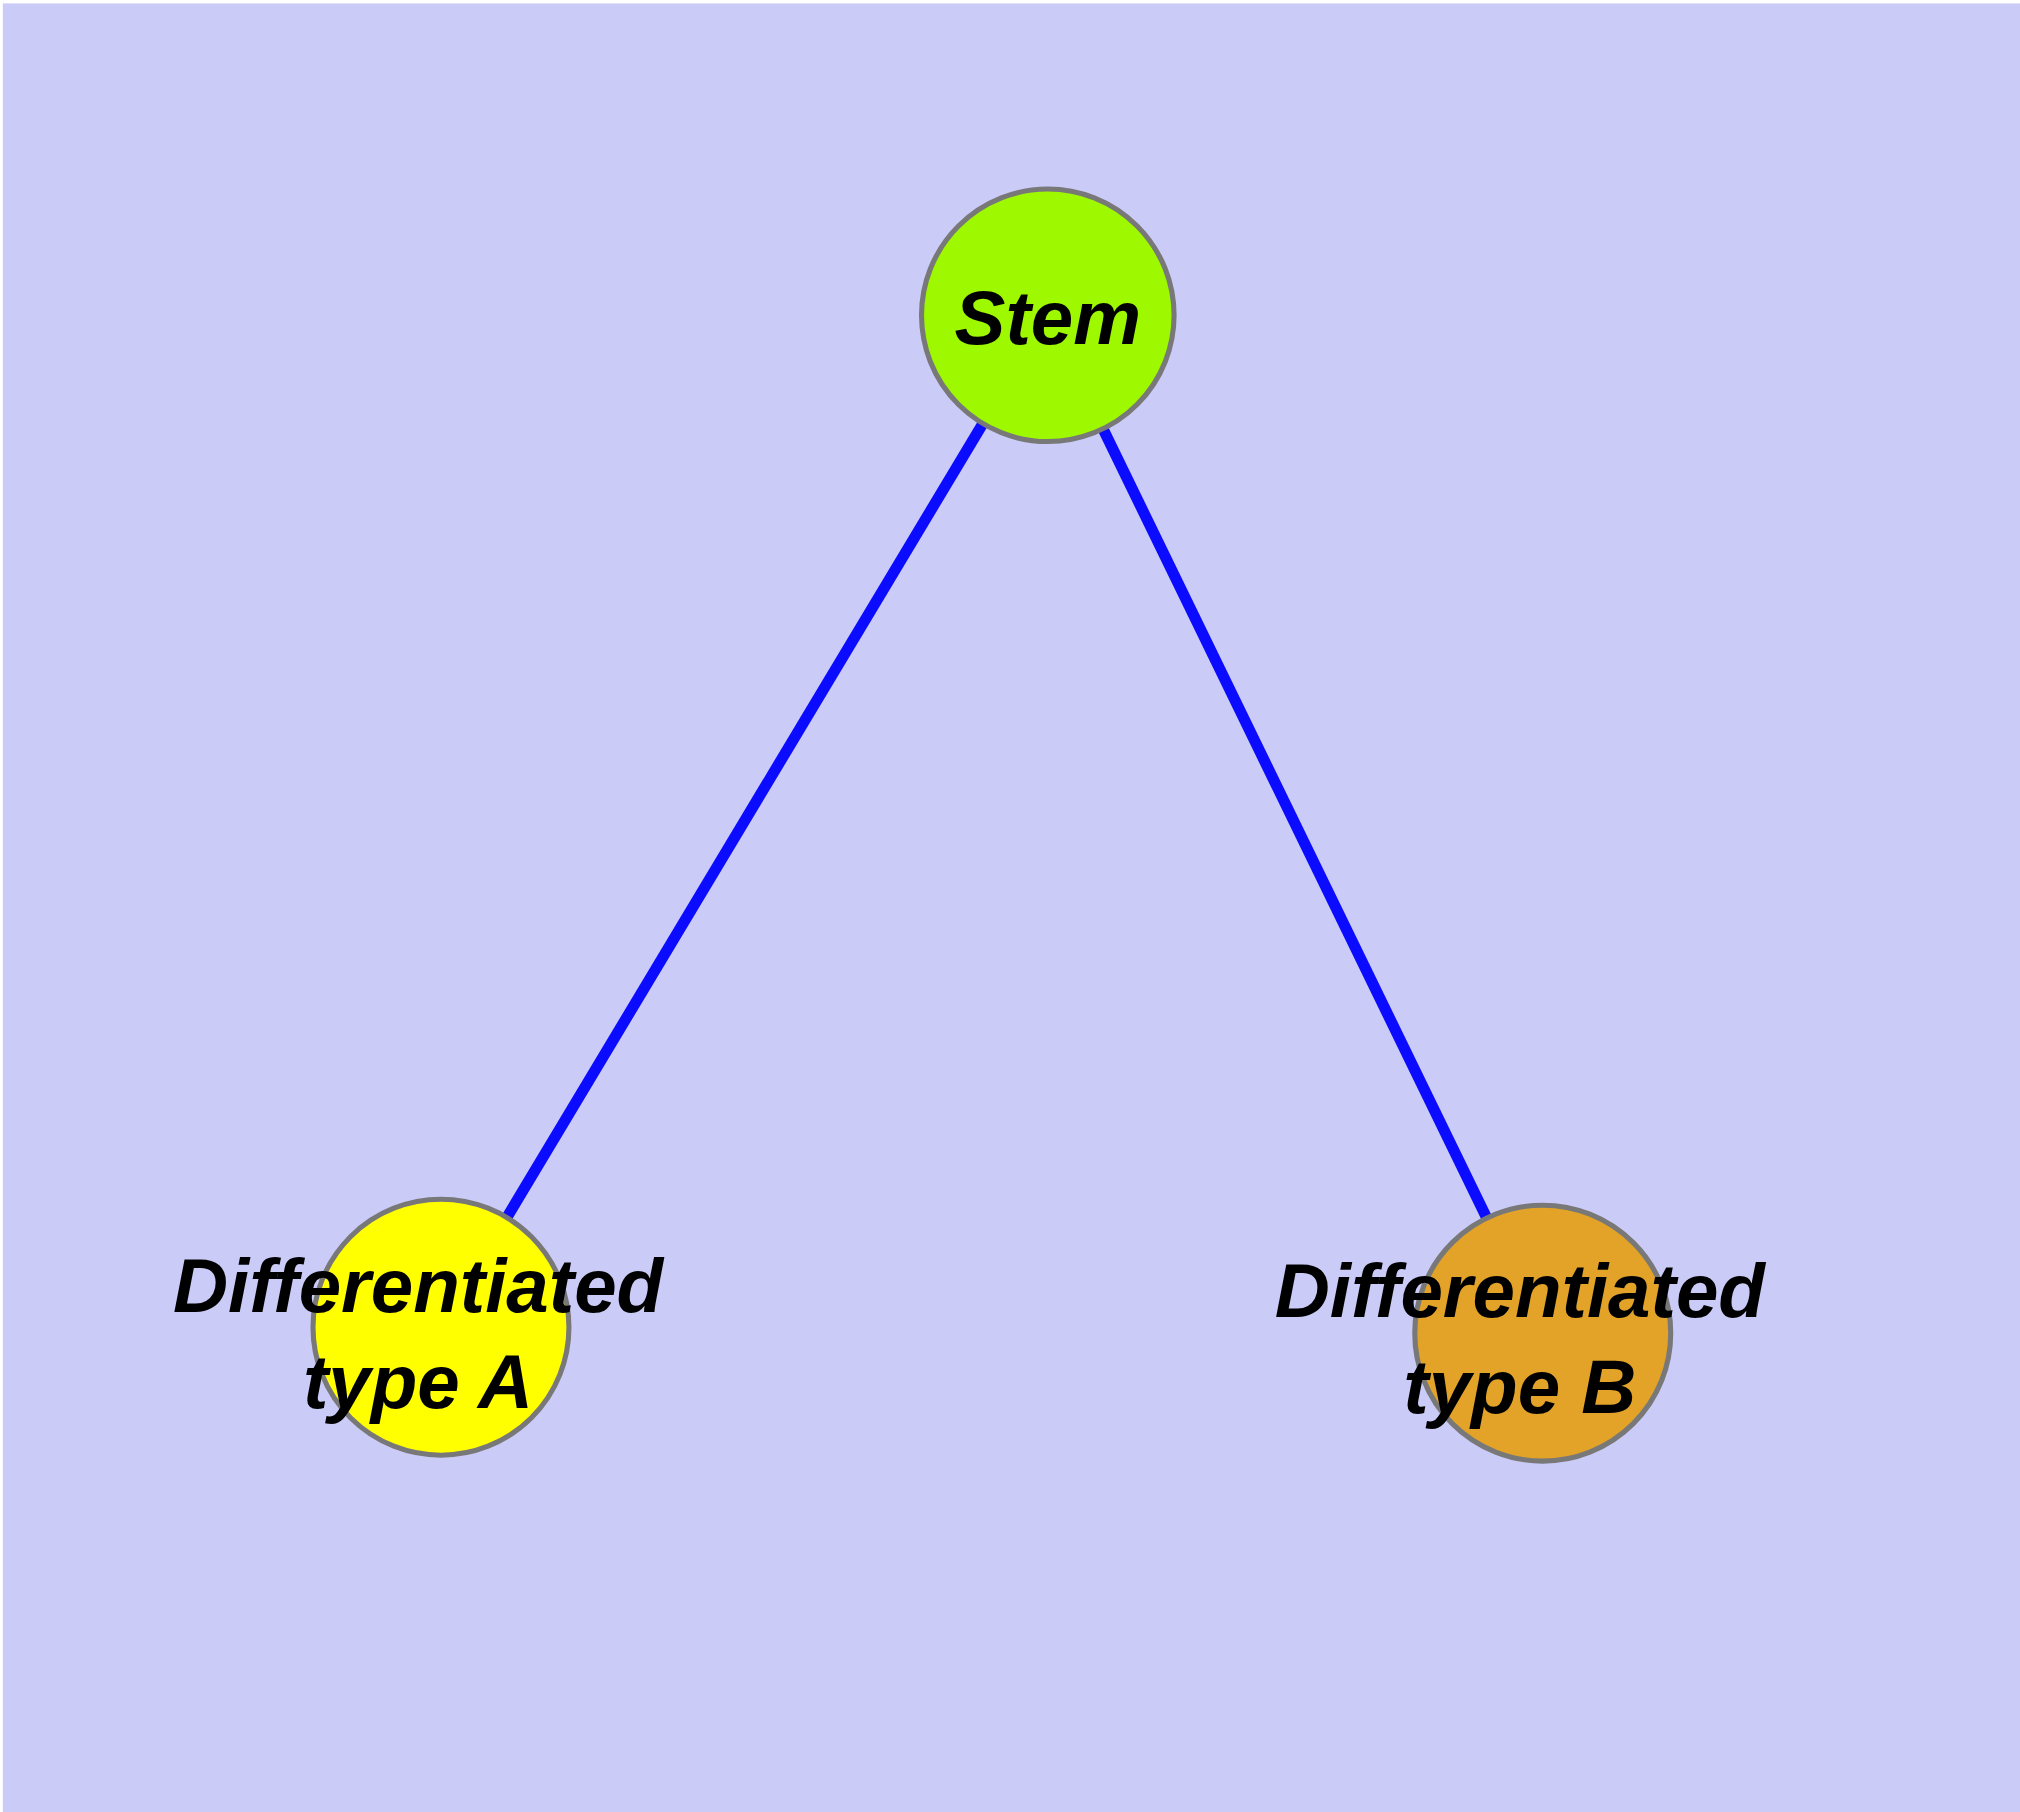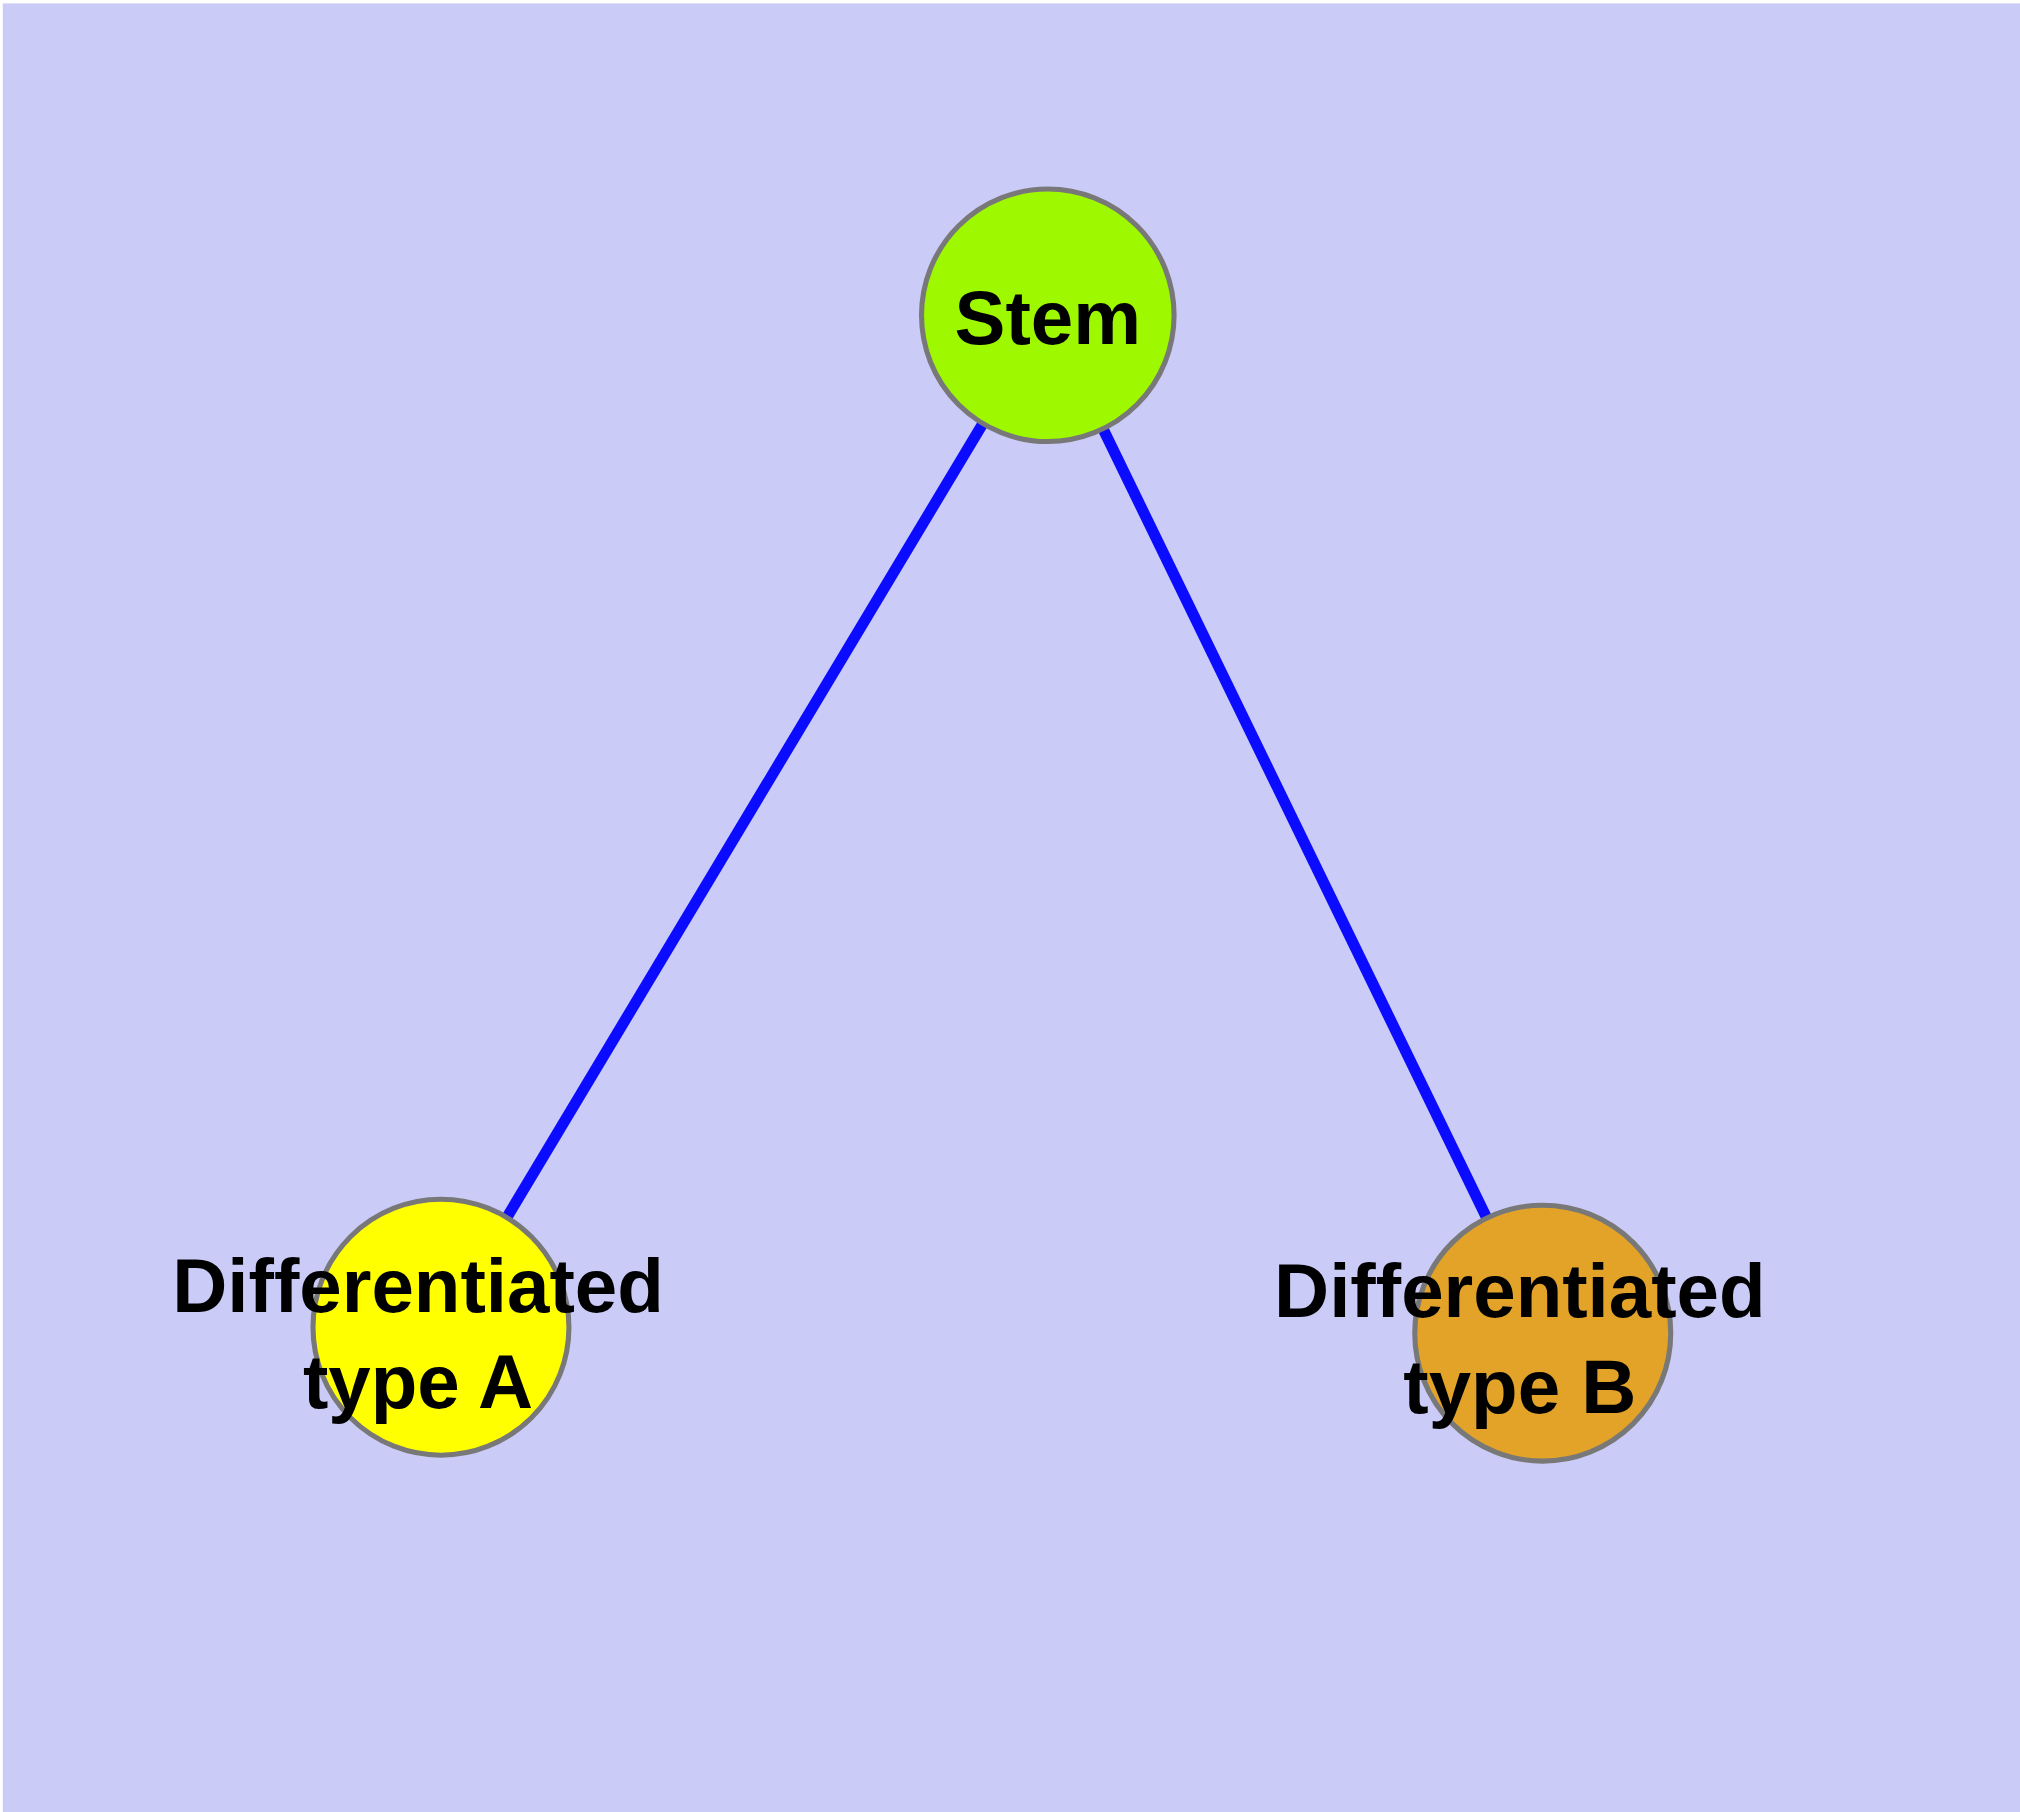--- a/index.html
+++ b/index.html
@@ -1,16 +1,16 @@
 <!DOCTYPE html>
 <html style="font-size:13.6px"><head>
 <meta charset="utf-8">
 <style>
   html,body{margin:0;padding:0;background:#ffffff;}
-  .stage{position:relative;width:2021px;height:1812px;background:#ffffff;}
+  .stage{position:relative;width:2021px;height:1812px;background:#ffffff;font-style:italic;}
   svg{display:block;}
   .edge{stroke-width:13;stroke-linecap:butt;fill:none;}
   .node-circle{stroke:#787878;stroke-width:6;}
   .node-label{
     font-family:"Liberation Sans", sans-serif;
     font-weight:bold;
     font-size:90px;
     fill:#000000;
     text-anchor:middle;
   }

